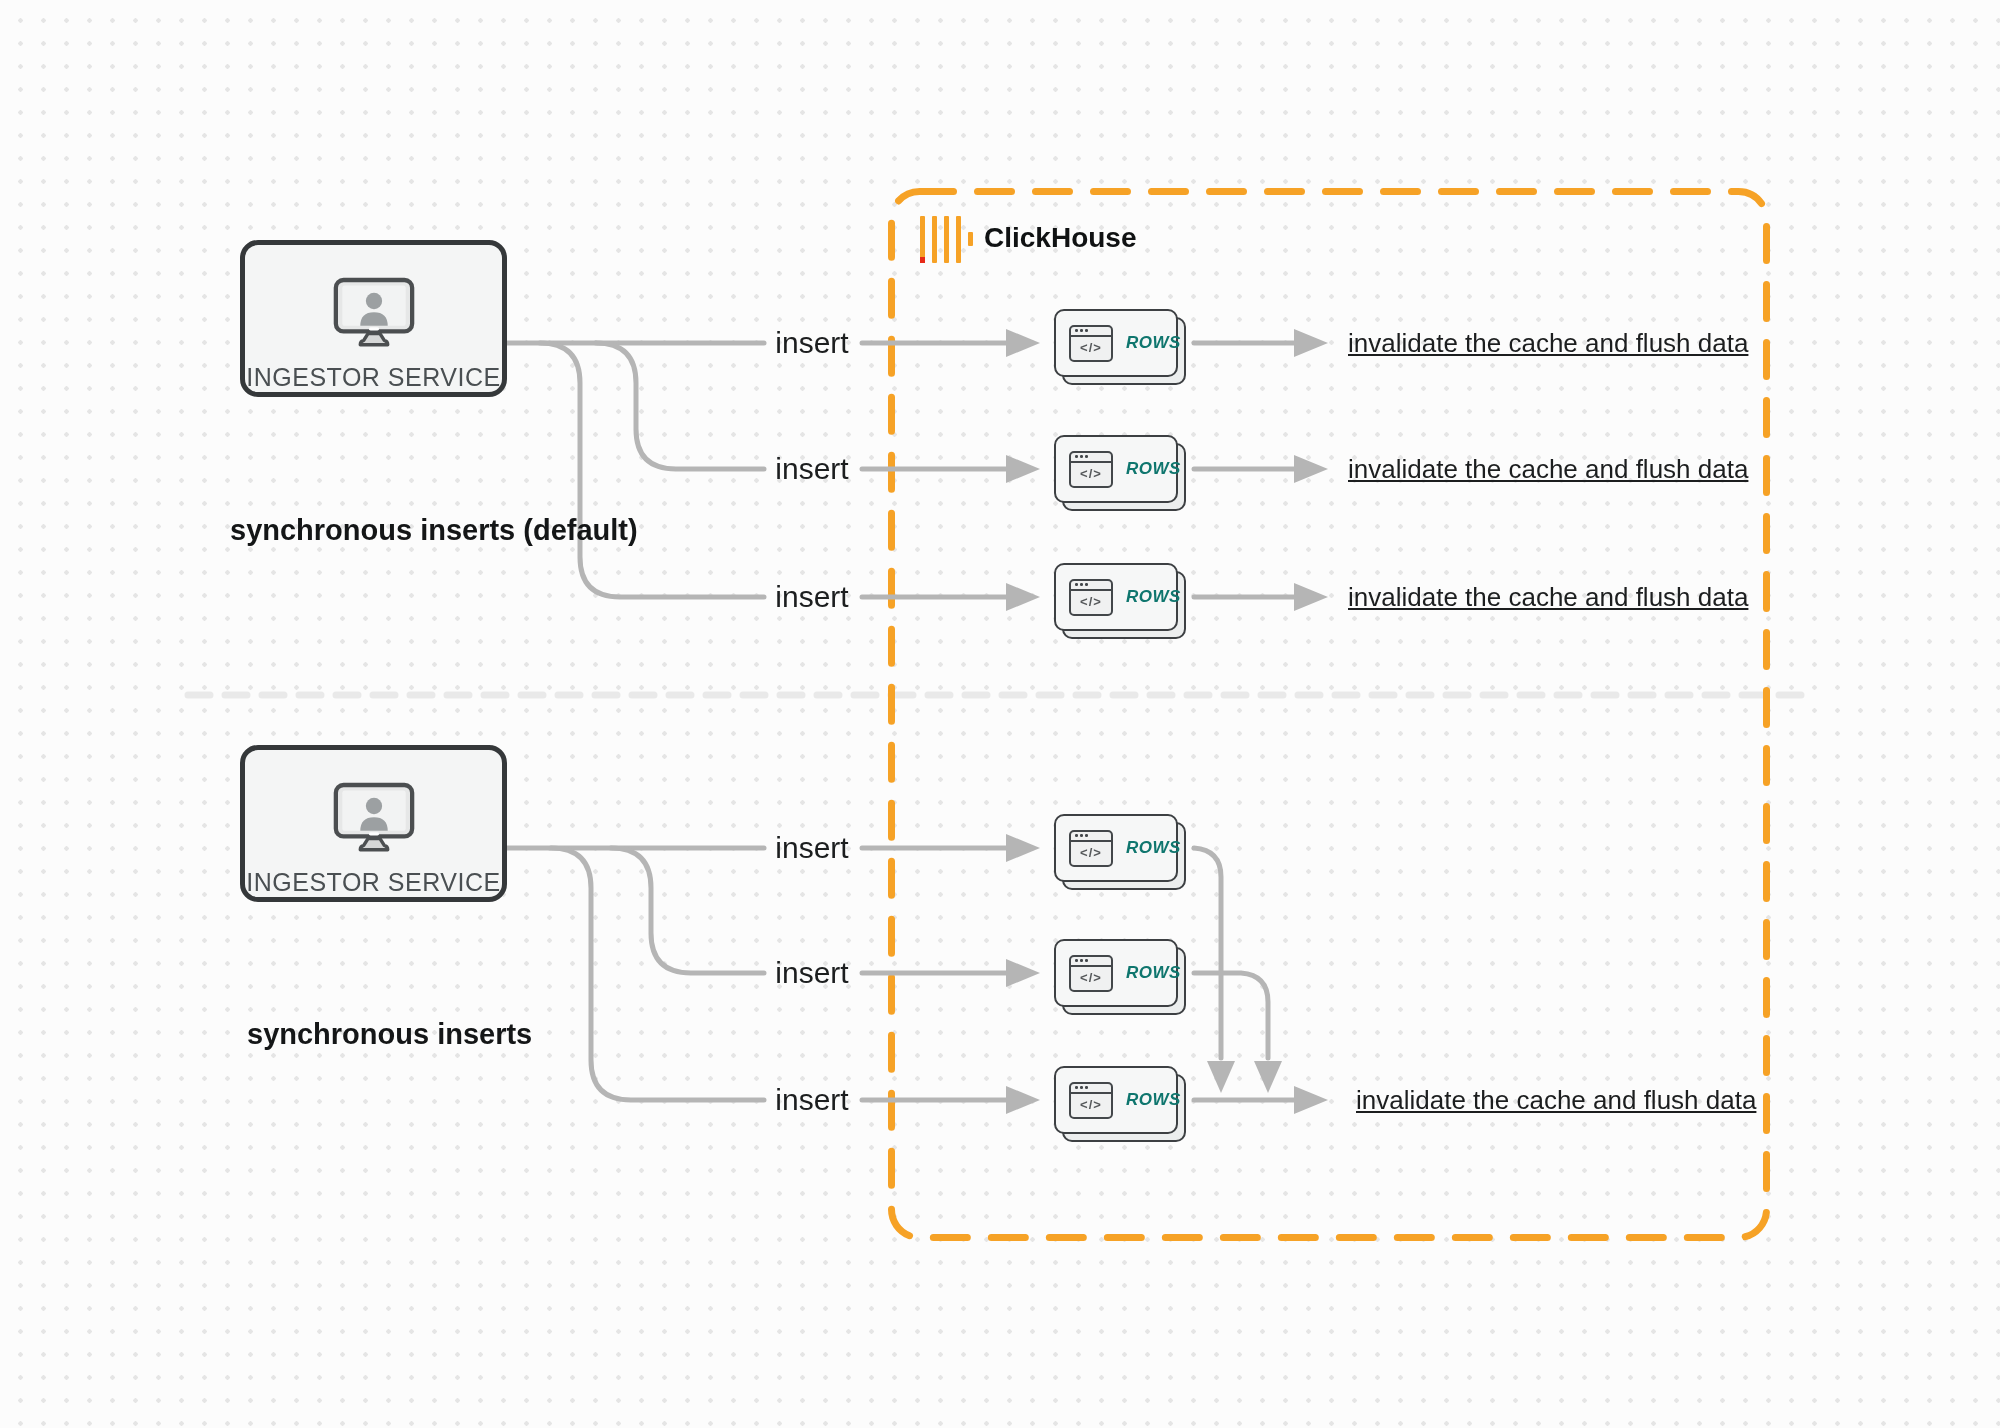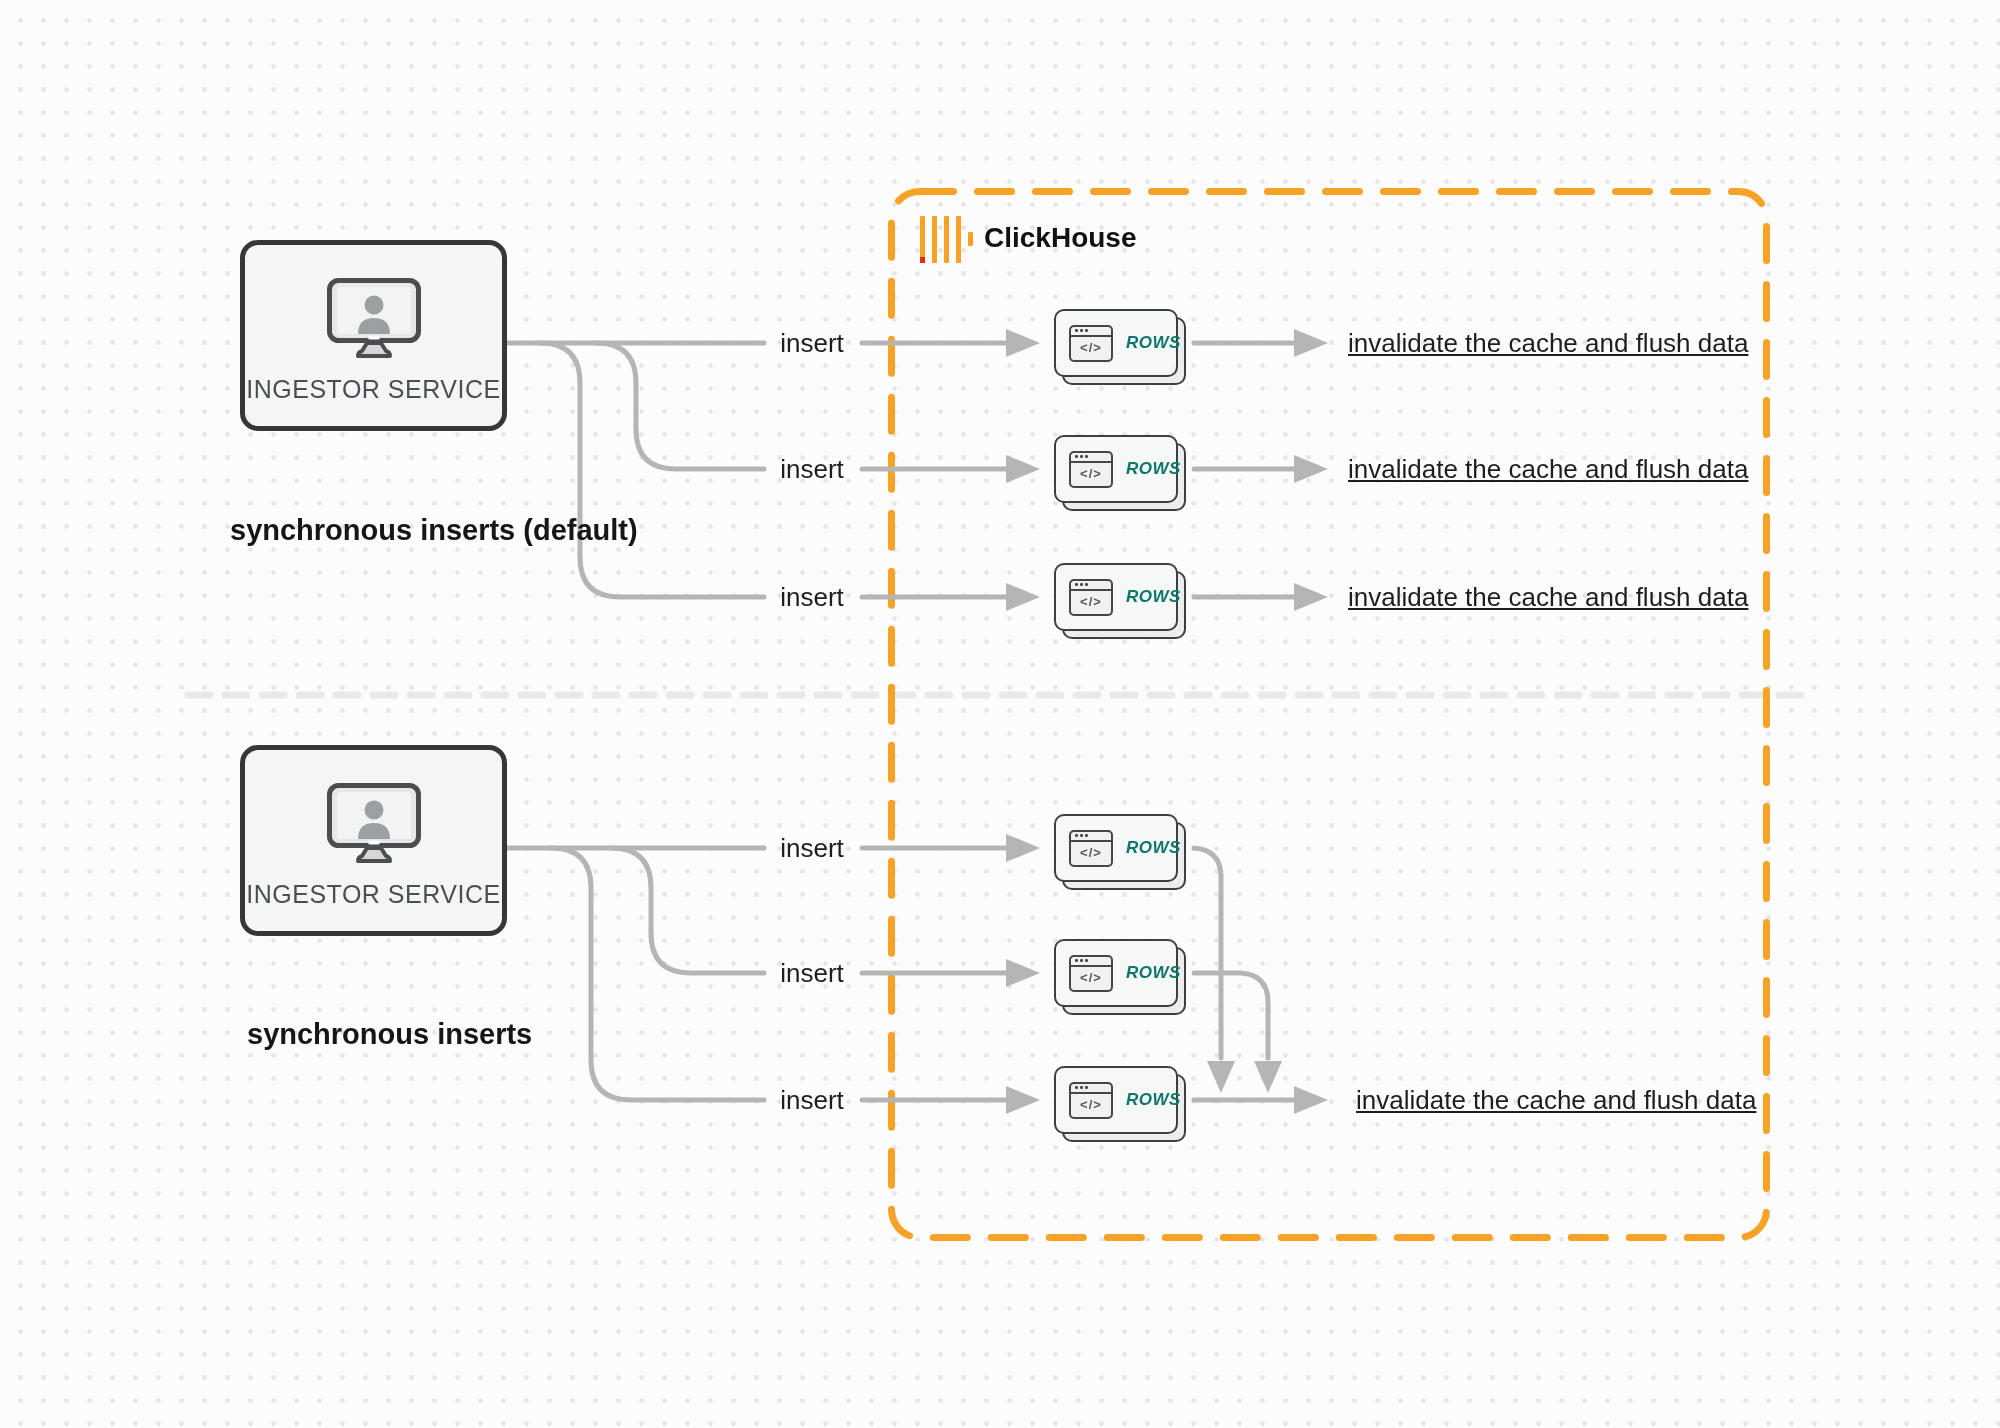--- a/index.html
+++ b/index.html
@@ -11,21 +11,21 @@
     overflow: hidden;
     background-color: #fcfcfc;
     background-image: radial-gradient(circle, #e5e5e5 2px, transparent 2.4px);
     background-size: 23px 23px;
     background-position: 9px 9px;
   }
   #wires { position:absolute; left:0; top:0; z-index:1; }
 
   
   .ingestor {
-    position:absolute; left:240px; width:267px; height:191px;
+    position:absolute; left:240px; width:267px; height:157px;
     background:#f4f5f5; border:5px solid #35383a; border-radius:18px;
     box-sizing:border-box; z-index:2;
     display:flex; flex-direction:column; align-items:center; justify-content:flex-start;
     padding-top:32px;
   }
   .ingestor-label {
     margin-top:14px; font-size:25px; color:#4a4f52; letter-spacing:0.5px;
   }
 
   .caption {
@@ -46,21 +46,21 @@
   }
   .browser { width:44px; height:37px; border:2px solid #43474a; border-radius:5px; background:#f0f1f1; box-sizing:border-box; flex:0 0 auto; }
   .browser-bar { height:10px; border-bottom:2px solid #43474a; display:flex; align-items:center; gap:2.5px; padding-left:4px; box-sizing:border-box; }
   .browser-dot { width:2.5px; height:2.5px; border-radius:50%; background:#43474a; }
   .browser-body { height:21px; display:flex; align-items:center; justify-content:center; font-size:13px; font-weight:bold; color:#55585a; letter-spacing:1px; }
   .rows-label { font-size:17px; font-style:italic; font-weight:600; color:#0f766e; letter-spacing:0.5px; }
 
   
   .insert-label {
     position:absolute; z-index:3; width:140px; left:742px; text-align:center;
-    font-size:26px; color:#1c1e1f; line-height:34px;
+    font-size:30px; color:#1c1e1f; line-height:34px;
   }
   .result-label {
     position:absolute; z-index:3; left:1348px;
     font-size:26px; color:#1c1e1f; line-height:34px; white-space:nowrap;text-decoration:underline;
   }
 
   
   .ch-logo { position:absolute; left:920px; top:216px; height:47px; display:flex; align-items:flex-start; z-index:3; }
   .ch-bar { width:5px; height:47px; background:#F6A226; border-radius:1px; margin-right:7px; position:relative; }
   .ch-bar-red { position:absolute; left:0; bottom:0; width:5px; height:6px; background:#E72A18; }

